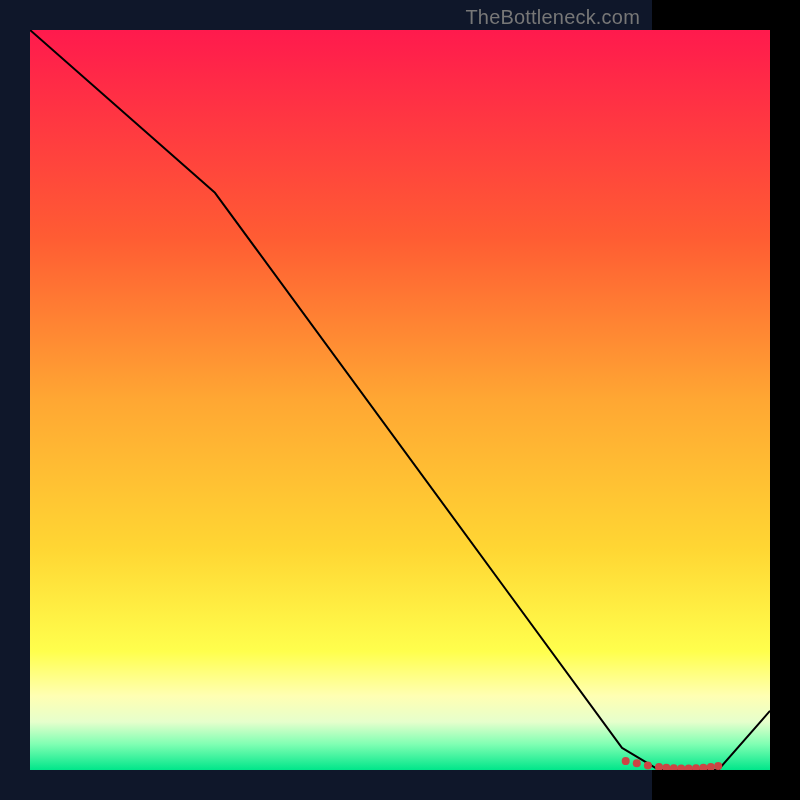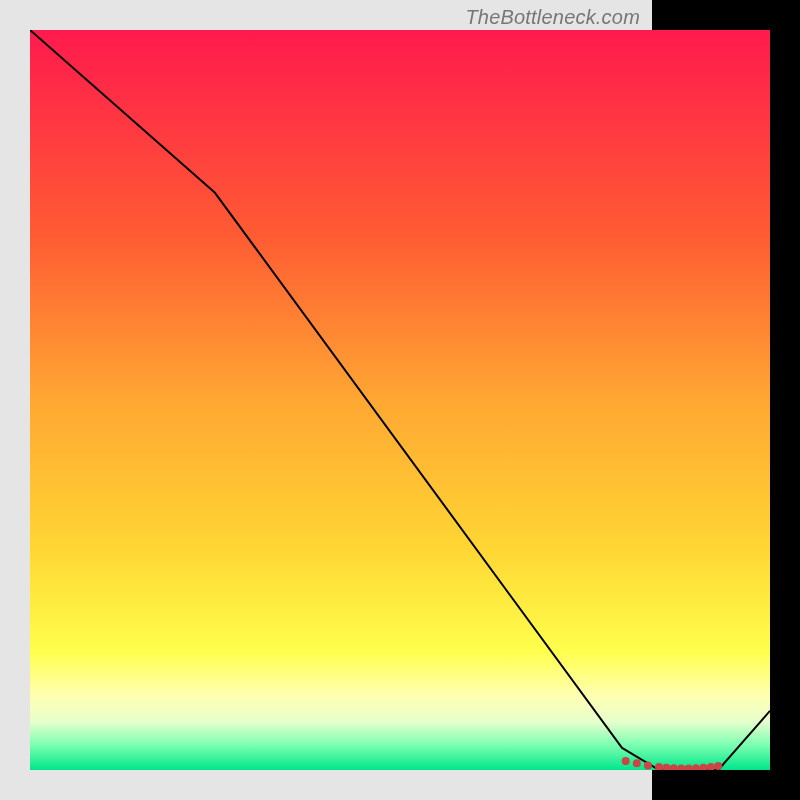--- a/index.html
+++ b/index.html
@@ -8,22 +8,21 @@
     width: 800px;
     height: 800px;
     background: #000;
     overflow: hidden;
     font-family: Arial, Helvetica, sans-serif;
   }
   .frame {
     position: relative;
     width: 652px;
     height: 800px;
-    background: #e5e5e5;
-    font-style: italic;
+    background: #0f172a;
   }
   .watermark {
     position: absolute;
     top: 6px;
     right: 12px;
     color: #777;
     font-size: 20px;
     letter-spacing: 0.2px;
     z-index: 5;
   }

